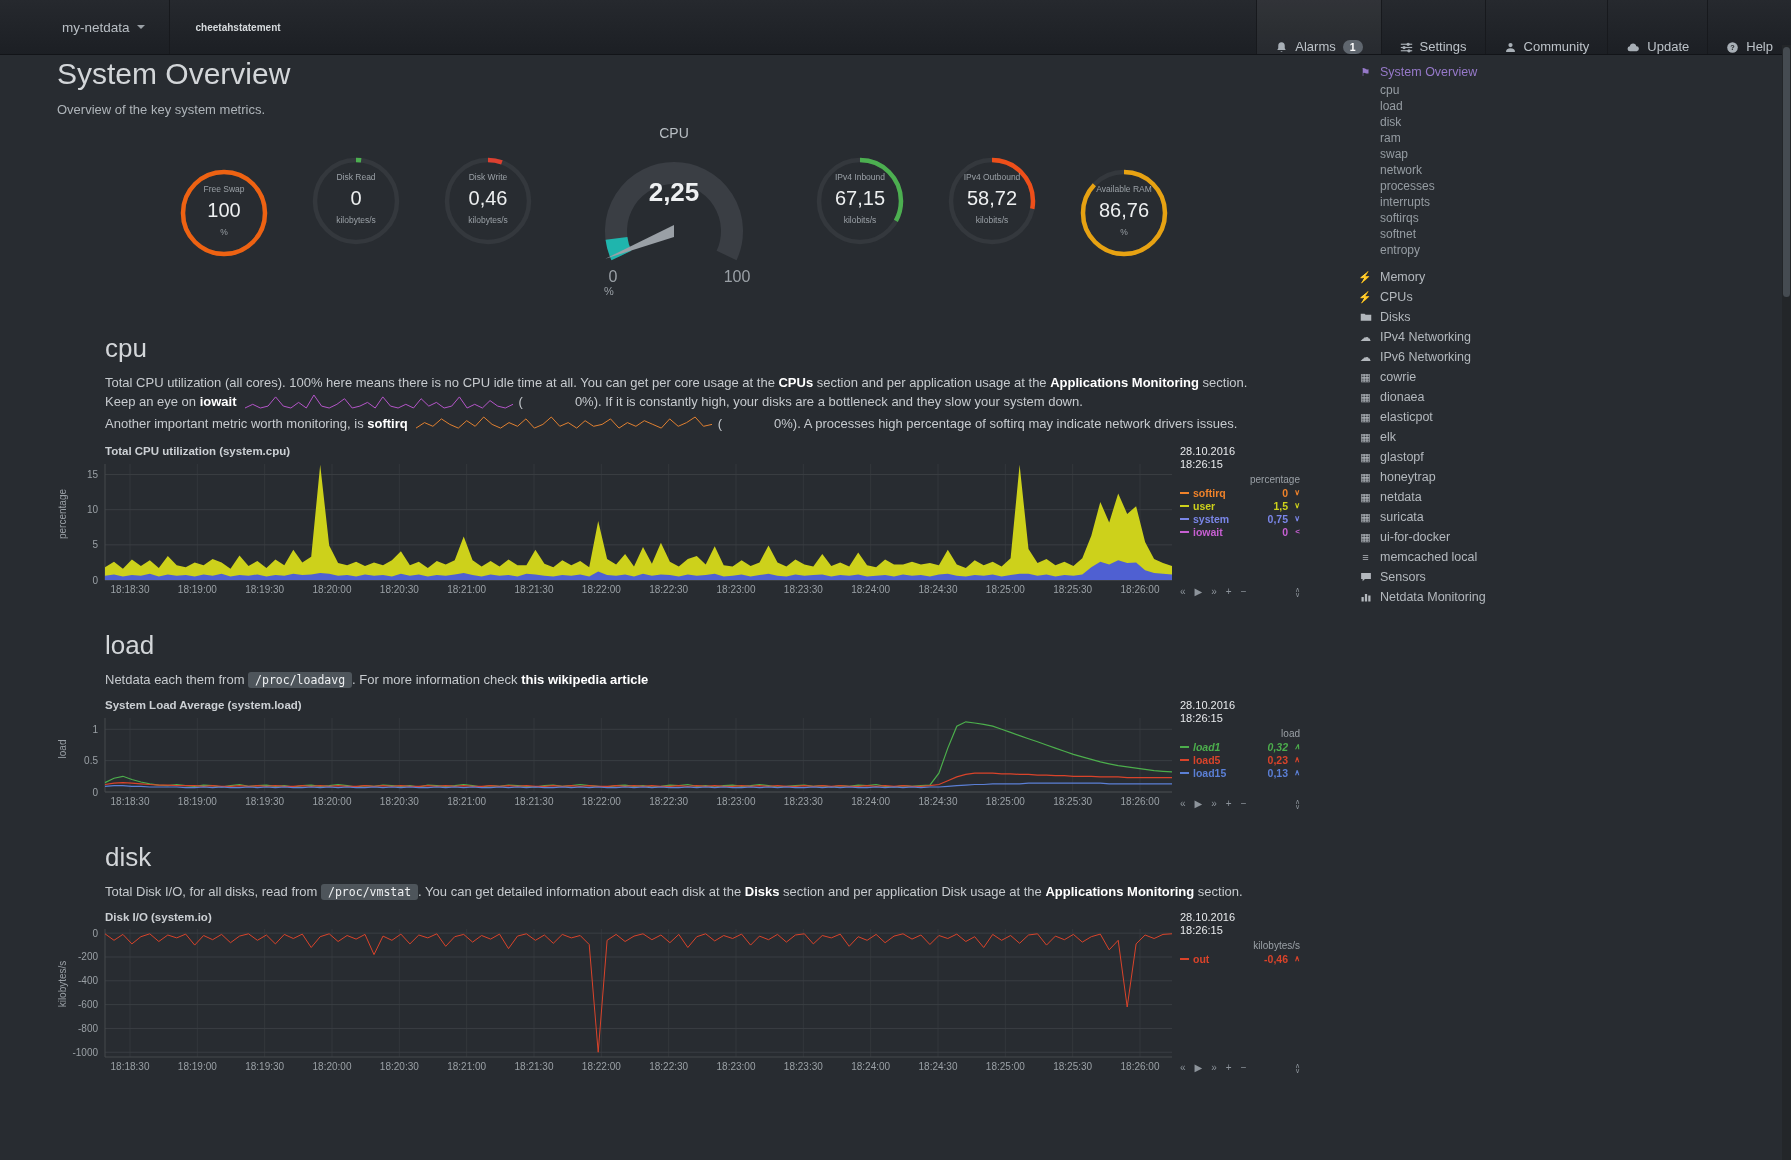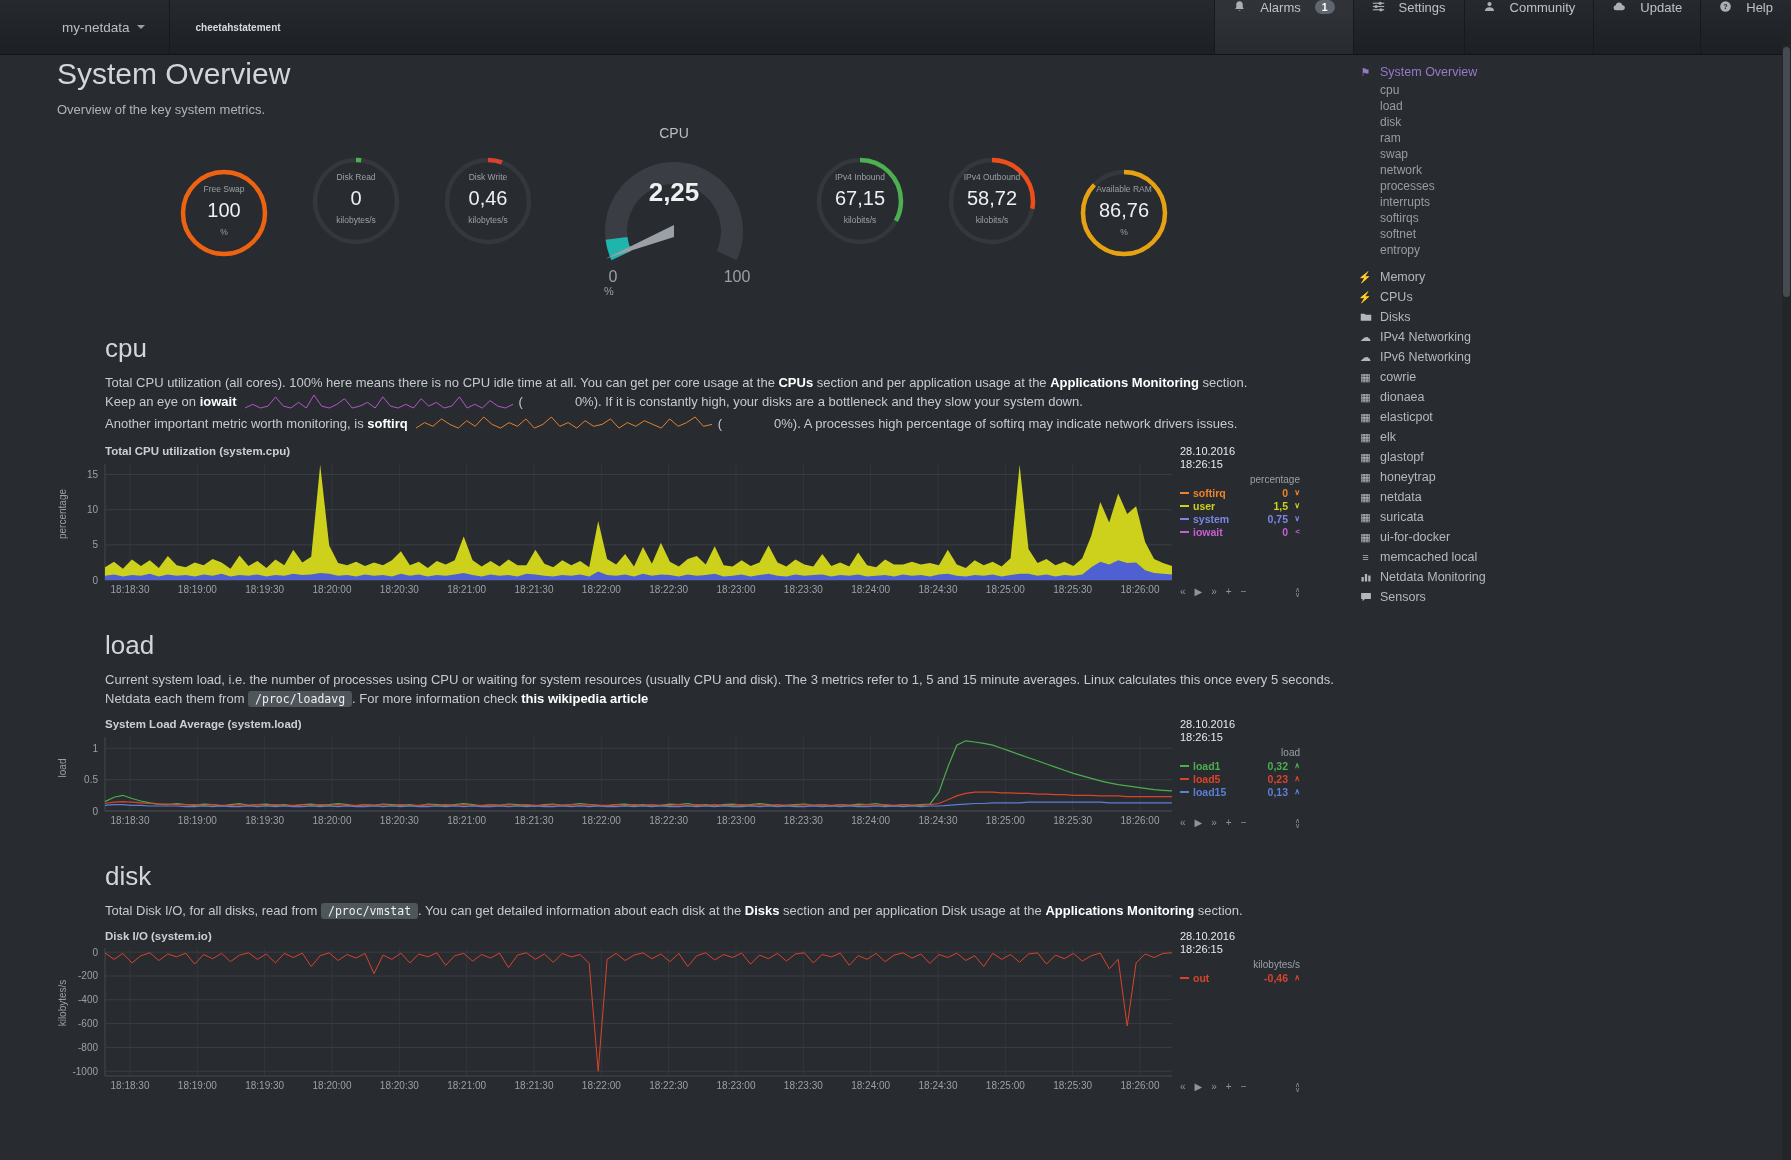--- a/index.html
+++ b/index.html
@@ -6,21 +6,21 @@
   html,body{width:1791px;height:1160px}
   body{background:#282c31;font-family:"Liberation Sans",sans-serif;color:#c8ccd0;overflow:hidden;position:relative}
 
   
   .navbar{height:55px;background:linear-gradient(#26292e,#1c1f24);border-bottom:1px solid #121418;display:flex;align-items:stretch}
   .nav-left{display:flex;align-items:stretch}
   .nav-brand{display:flex;align-items:center;padding:0 24px 0 62px;color:#b9bfc5;font-size:13.5px;cursor:pointer;border-right:1px solid #17191d}
   .caret{margin-left:7px;border-left:4px solid transparent;border-right:4px solid transparent;border-top:4px solid #9aa0a6;display:inline-block}
   .nav-host{display:flex;align-items:center;padding:14px 26px;color:#d6dadd;font-size:10px;font-weight:bold}
   .nav-right{margin-left:auto;display:flex;align-items:stretch}
-  .nav-item{display:flex;align-items:flex-start;gap:14px;padding:0 18px;font-size:13px;color:#bcc2c8;border-left:1px solid #17191d;cursor:pointer}
+  .nav-item{display:flex;align-items:flex-end;gap:7px;padding:0 18px;font-size:13px;color:#bcc2c8;border-left:1px solid #17191d;cursor:pointer}
   .nav-item.hl{background:rgba(255,255,255,.05)}
   .nav-item .ni{display:inline-flex;color:#a8afb6}
   .badge{background:#5f666e;color:#fff;border-radius:9px;padding:1px 7px;font-size:10.5px;font-weight:bold}
 
   
   .main{position:absolute;left:0;top:45px;width:1348px}
   .page-title{margin:12px 0 0 57px;font-size:30px;font-weight:300;color:#d3d6d9}
   .page-sub{margin:11px 0 0 57px;font-size:13px;color:#aeb4b9}
 
   
@@ -311,21 +311,20 @@
               <span>∧</span>
               <span>∨</span>
             </span>
           </div>
         </div>
     </div>
   </div>
 
   <div class="section">
     <h2>load</h2>
-    <div class="para"><span>Current system load, i.e. the number of processes using CPU or waiting for system resources (usually CPU and disk). The 3 metrics refer to 1, 5 and 15 minute averages. Linux calculates this once every 5 seconds.</span></div>
     <div class="para"><span>Netdata each them from </span><span class="chip">/proc/loadavg</span><span>. For more information check </span><span class="lnk">this wikipedia article</span></div>
 
     <div class="chart">
       <div class="yaxis-label">load</div>
       <div class="chart-main">
         <div class="chart-title">System Load Average (system.load)</div>
         <svg class="plot" width="1112" height="98">
             <line x1="70" y1="6" x2="70" y2="80" stroke="#33373c" stroke-width="1"></line>
             <text x="70" y="93" fill="#9aa0a5" font-size="10" text-anchor="middle">18:18:30</text>
             <line x1="137.33333333333331" y1="6" x2="137.33333333333331" y2="80" stroke="#33373c" stroke-width="1"></line>
@@ -368,21 +367,21 @@
             <line x1="45" y1="80" x2="1112" y2="80" stroke="#44484d"></line>
             <polyline points="45.0,70.6 54.0,66.2 62.9,64.3 71.9,67.5 80.9,70.0 89.8,71.8 98.8,73.1 107.8,73.7 116.7,72.5 125.7,73.7 134.7,74.4 143.6,73.1 152.6,73.7 161.6,75.0 170.5,73.7 179.5,72.5 188.5,74.4 197.4,73.7 206.4,73.1 215.4,74.4 224.3,73.7 233.3,75.0 242.3,73.7 251.2,73.1 260.2,74.4 269.2,73.7 278.1,72.5 287.1,73.7 296.1,75.0 305.0,73.7 314.0,74.4 323.0,73.1 331.9,73.7 340.9,74.4 349.9,73.7 358.8,75.0 367.8,73.1 376.8,73.7 385.7,74.4 394.7,73.7 403.7,72.5 412.6,73.7 421.6,75.0 430.6,73.7 439.5,74.4 448.5,73.1 457.5,73.7 466.4,74.4 475.4,75.0 484.4,73.7 493.3,73.1 502.3,74.4 511.3,73.7 520.2,72.5 529.2,73.7 538.2,74.4 547.1,75.0 556.1,73.7 565.1,73.1 574.0,74.4 583.0,73.7 591.9,75.0 600.9,74.4 609.9,73.1 618.8,73.7 627.8,72.5 636.8,74.4 645.7,73.7 654.7,75.0 663.7,73.7 672.6,73.1 681.6,74.4 690.6,73.7 699.5,72.5 708.5,73.7 717.5,75.0 726.4,74.4 735.4,73.7 744.4,73.1 753.3,74.4 762.3,73.7 771.3,75.0 780.2,73.7 789.2,74.4 798.2,73.1 807.1,73.7 816.1,72.5 825.1,74.4 834.0,75.0 843.0,73.7 852.0,74.4 860.9,73.7 869.9,73.1 878.9,61.2 887.8,36.1 896.8,14.2 905.8,9.8 914.7,11.0 923.7,12.3 932.7,14.2 941.6,17.3 950.6,20.4 959.6,23.6 968.5,26.7 977.5,29.8 986.5,33.0 995.4,36.1 1004.4,39.2 1013.4,42.4 1022.3,44.9 1031.3,47.4 1040.3,49.9 1049.2,51.8 1058.2,53.7 1067.2,54.9 1076.1,56.2 1085.1,57.4 1094.1,58.7 1103.0,59.3 1112.0,59.9" fill="none" stroke="#4cae4c" stroke-width="1.2"></polyline>
             <polyline points="45.0,72.5 54.0,71.2 62.9,70.6 71.9,71.2 80.9,71.8 89.8,72.5 98.8,73.1 107.8,73.1 116.7,73.7 125.7,73.7 134.7,73.7 143.6,74.4 152.6,73.7 161.6,74.4 170.5,74.4 179.5,73.7 188.5,74.4 197.4,73.7 206.4,74.4 215.4,73.7 224.3,74.4 233.3,74.4 242.3,73.7 251.2,74.4 260.2,73.7 269.2,74.4 278.1,73.7 287.1,74.4 296.1,74.4 305.0,73.7 314.0,74.4 323.0,73.7 331.9,74.4 340.9,73.7 349.9,74.4 358.8,74.4 367.8,73.7 376.8,74.4 385.7,73.7 394.7,74.4 403.7,73.7 412.6,74.4 421.6,74.4 430.6,73.7 439.5,74.4 448.5,73.7 457.5,74.4 466.4,73.7 475.4,74.4 484.4,74.4 493.3,73.7 502.3,74.4 511.3,73.7 520.2,74.4 529.2,73.7 538.2,74.4 547.1,74.4 556.1,73.7 565.1,74.4 574.0,73.7 583.0,74.4 591.9,73.7 600.9,74.4 609.9,74.4 618.8,73.7 627.8,74.4 636.8,73.7 645.7,74.4 654.7,73.7 663.7,74.4 672.6,74.4 681.6,73.7 690.6,74.4 699.5,73.7 708.5,74.4 717.5,73.7 726.4,74.4 735.4,74.4 744.4,73.7 753.3,74.4 762.3,73.7 771.3,74.4 780.2,73.7 789.2,74.4 798.2,74.4 807.1,73.7 816.1,74.4 825.1,73.7 834.0,74.4 843.0,73.7 852.0,74.4 860.9,74.4 869.9,73.7 878.9,72.5 887.8,68.7 896.8,64.9 905.8,62.4 914.7,61.2 923.7,61.2 932.7,61.2 941.6,61.8 950.6,61.8 959.6,62.4 968.5,62.4 977.5,63.1 986.5,63.1 995.4,63.7 1004.4,63.7 1013.4,64.3 1022.3,64.3 1031.3,64.3 1040.3,64.9 1049.2,64.9 1058.2,64.9 1067.2,65.6 1076.1,65.6 1085.1,65.6 1094.1,65.6 1103.0,65.6 1112.0,65.6" fill="none" stroke="#d9432a" stroke-width="1.2"></polyline>
             <polyline points="45.0,74.4 54.0,73.7 62.9,73.7 71.9,74.4 80.9,74.4 89.8,75.0 98.8,75.0 107.8,75.0 116.7,75.0 125.7,75.6 134.7,75.6 143.6,75.0 152.6,75.6 161.6,75.0 170.5,75.6 179.5,75.6 188.5,75.0 197.4,75.6 206.4,75.0 215.4,75.6 224.3,75.0 233.3,75.6 242.3,75.6 251.2,75.0 260.2,75.6 269.2,75.0 278.1,75.6 287.1,75.0 296.1,75.6 305.0,75.6 314.0,75.0 323.0,75.6 331.9,75.0 340.9,75.6 349.9,75.0 358.8,75.6 367.8,75.6 376.8,75.0 385.7,75.6 394.7,75.0 403.7,75.6 412.6,75.0 421.6,75.6 430.6,75.6 439.5,75.0 448.5,75.6 457.5,75.0 466.4,75.6 475.4,75.0 484.4,75.6 493.3,75.6 502.3,75.0 511.3,75.6 520.2,75.0 529.2,75.6 538.2,75.0 547.1,75.6 556.1,75.6 565.1,75.0 574.0,75.6 583.0,75.0 591.9,75.6 600.9,75.0 609.9,75.6 618.8,75.6 627.8,75.0 636.8,75.6 645.7,75.0 654.7,75.6 663.7,75.0 672.6,75.6 681.6,75.6 690.6,75.0 699.5,75.6 708.5,75.0 717.5,75.6 726.4,75.0 735.4,75.6 744.4,75.6 753.3,75.0 762.3,75.6 771.3,75.0 780.2,75.6 789.2,75.0 798.2,75.6 807.1,75.6 816.1,75.0 825.1,75.6 834.0,75.0 843.0,75.6 852.0,75.0 860.9,75.6 869.9,75.0 878.9,75.0 887.8,74.4 896.8,73.7 905.8,73.1 914.7,72.5 923.7,72.5 932.7,71.8 941.6,71.8 950.6,71.8 959.6,71.8 968.5,71.2 977.5,71.2 986.5,71.2 995.4,71.2 1004.4,71.2 1013.4,71.2 1022.3,71.2 1031.3,71.2 1040.3,71.2 1049.2,71.8 1058.2,71.8 1067.2,71.8 1076.1,71.8 1085.1,71.8 1094.1,71.8 1103.0,71.8 1112.0,71.8" fill="none" stroke="#5b7fd5" stroke-width="1.2"></polyline>
           </svg>
       </div>
       <div class="chart-side">
           <div class="cs-date">28.10.2016</div>
           <div class="cs-time">18:26:15</div>
           <div class="cs-unit">load</div>
-          <div class="cs-entry" style="color: rgb(76, 174, 76);">
+          <div class="cs-entry" style="color: rgb(76, 174, 76); font-style: italic;">
             <span class="cs-dash" style="border-top-color: rgb(76, 174, 76);"></span>
             <span>load1</span>
             <span class="cs-val">0,32</span>
             <span class="cs-arrow">∧</span>
           </div>
           <div class="cs-entry" style="color: rgb(217, 67, 42);">
             <span class="cs-dash" style="border-top-color: rgb(217, 67, 42);"></span>
             <span>load5</span>
             <span class="cs-val">0,23</span>
             <span class="cs-arrow">∧</span>
@@ -568,32 +567,32 @@
       <span class="sb-icon">▦</span>
       <span>ui-for-docker</span>
     </div>
     <div class="sb-item">
       <span class="sb-icon">≡</span>
       <span>memcached local</span>
     </div>
     <div class="sb-item">
       <span class="sb-icon">
         <svg viewBox="0 0 16 16" width="12" height="12" fill="currentColor">
+          <path d="M1.5 2.5h13v8h-8l-3 3v-3h-2z"></path>
+        </svg>
+      </span>
+      <span>Sensors</span>
+    </div>
+    <div class="sb-item">
+      <span class="sb-icon">
+        <svg viewBox="0 0 16 16" width="12" height="12" fill="currentColor">
           <rect x="2" y="8" width="3" height="6"></rect>
           <rect x="6.5" y="4" width="3" height="10"></rect>
           <rect x="11" y="6" width="3" height="8"></rect>
         </svg>
       </span>
       <span>Netdata Monitoring</span>
     </div>
-    <div class="sb-item">
-      <span class="sb-icon">
-        <svg viewBox="0 0 16 16" width="12" height="12" fill="currentColor">
-          <path d="M1.5 2.5h13v8h-8l-3 3v-3h-2z"></path>
-        </svg>
-      </span>
-      <span>Sensors</span>
-    </div>
   </div>
 
 <div class="scrollbar">
   <div class="scroll-thumb"></div>
 </div>
 
 </body></html>

